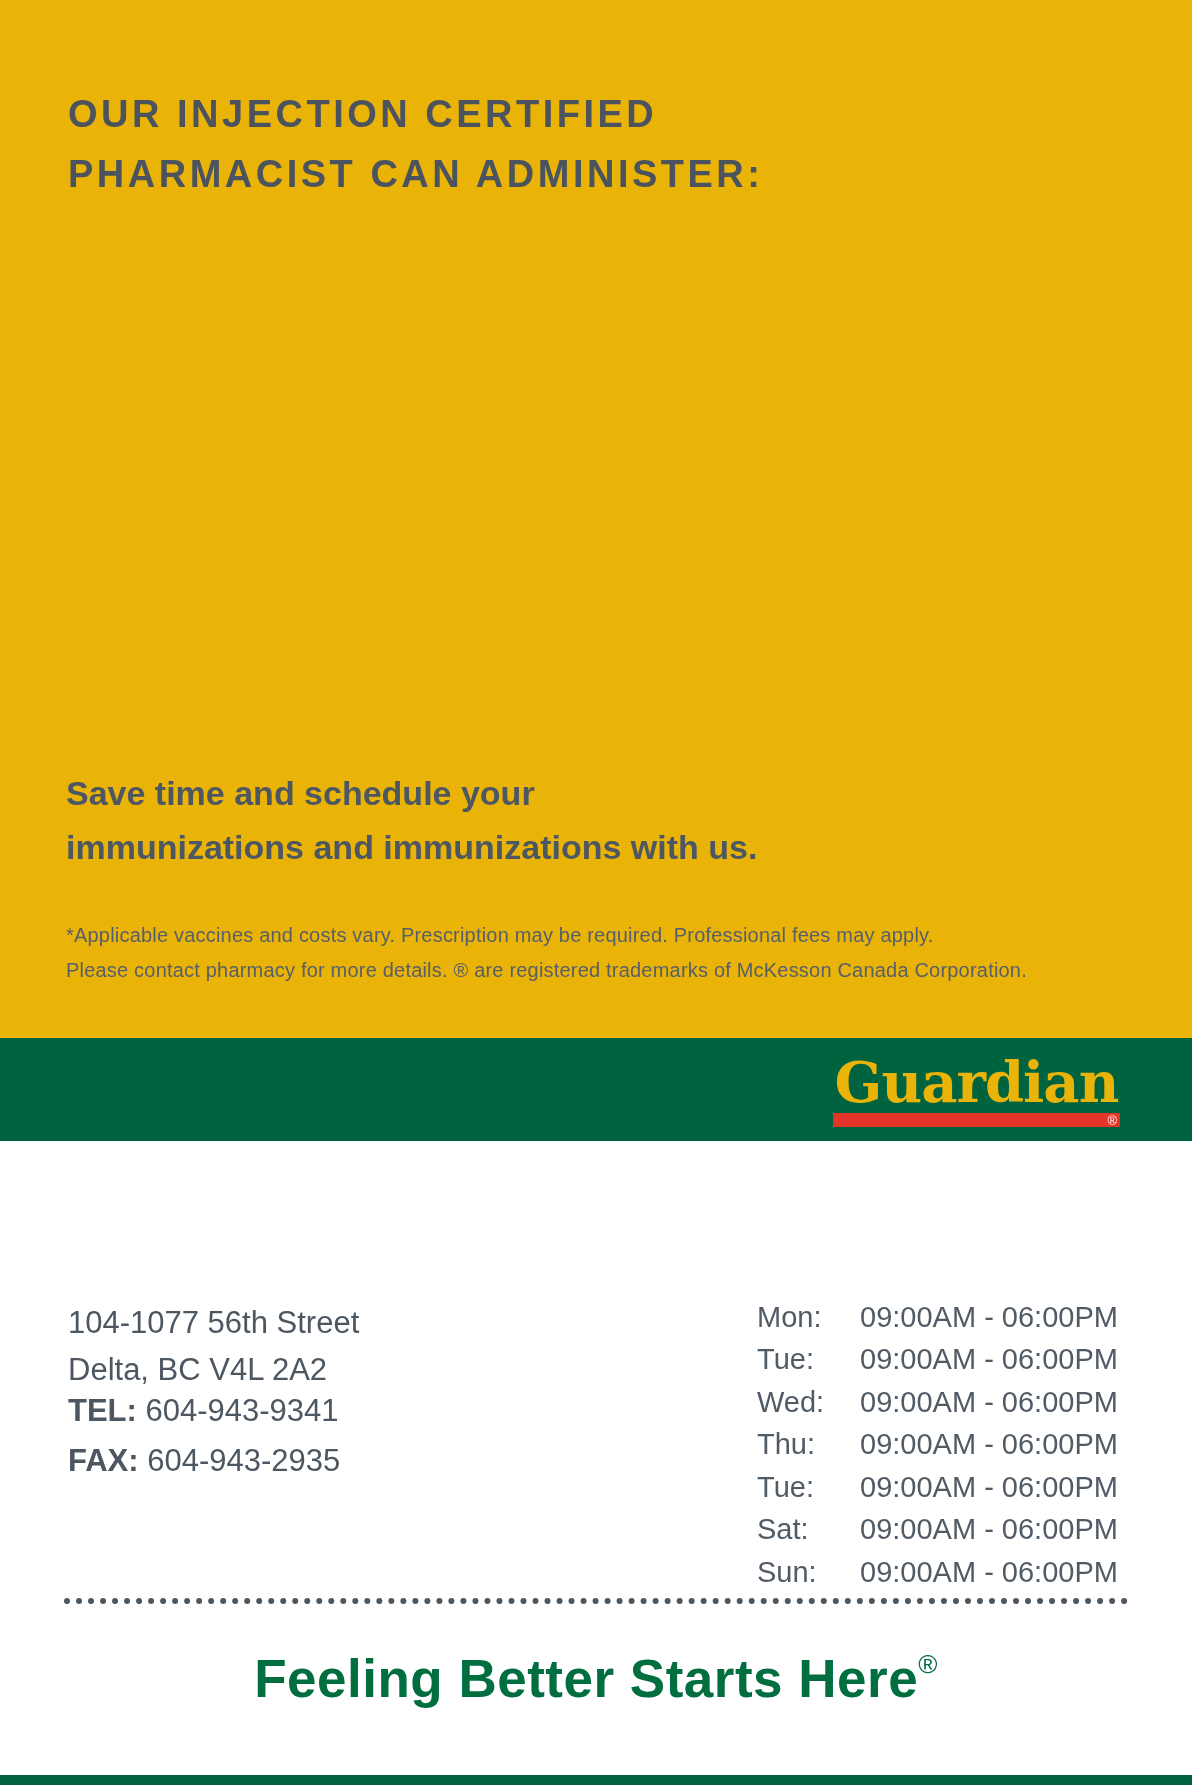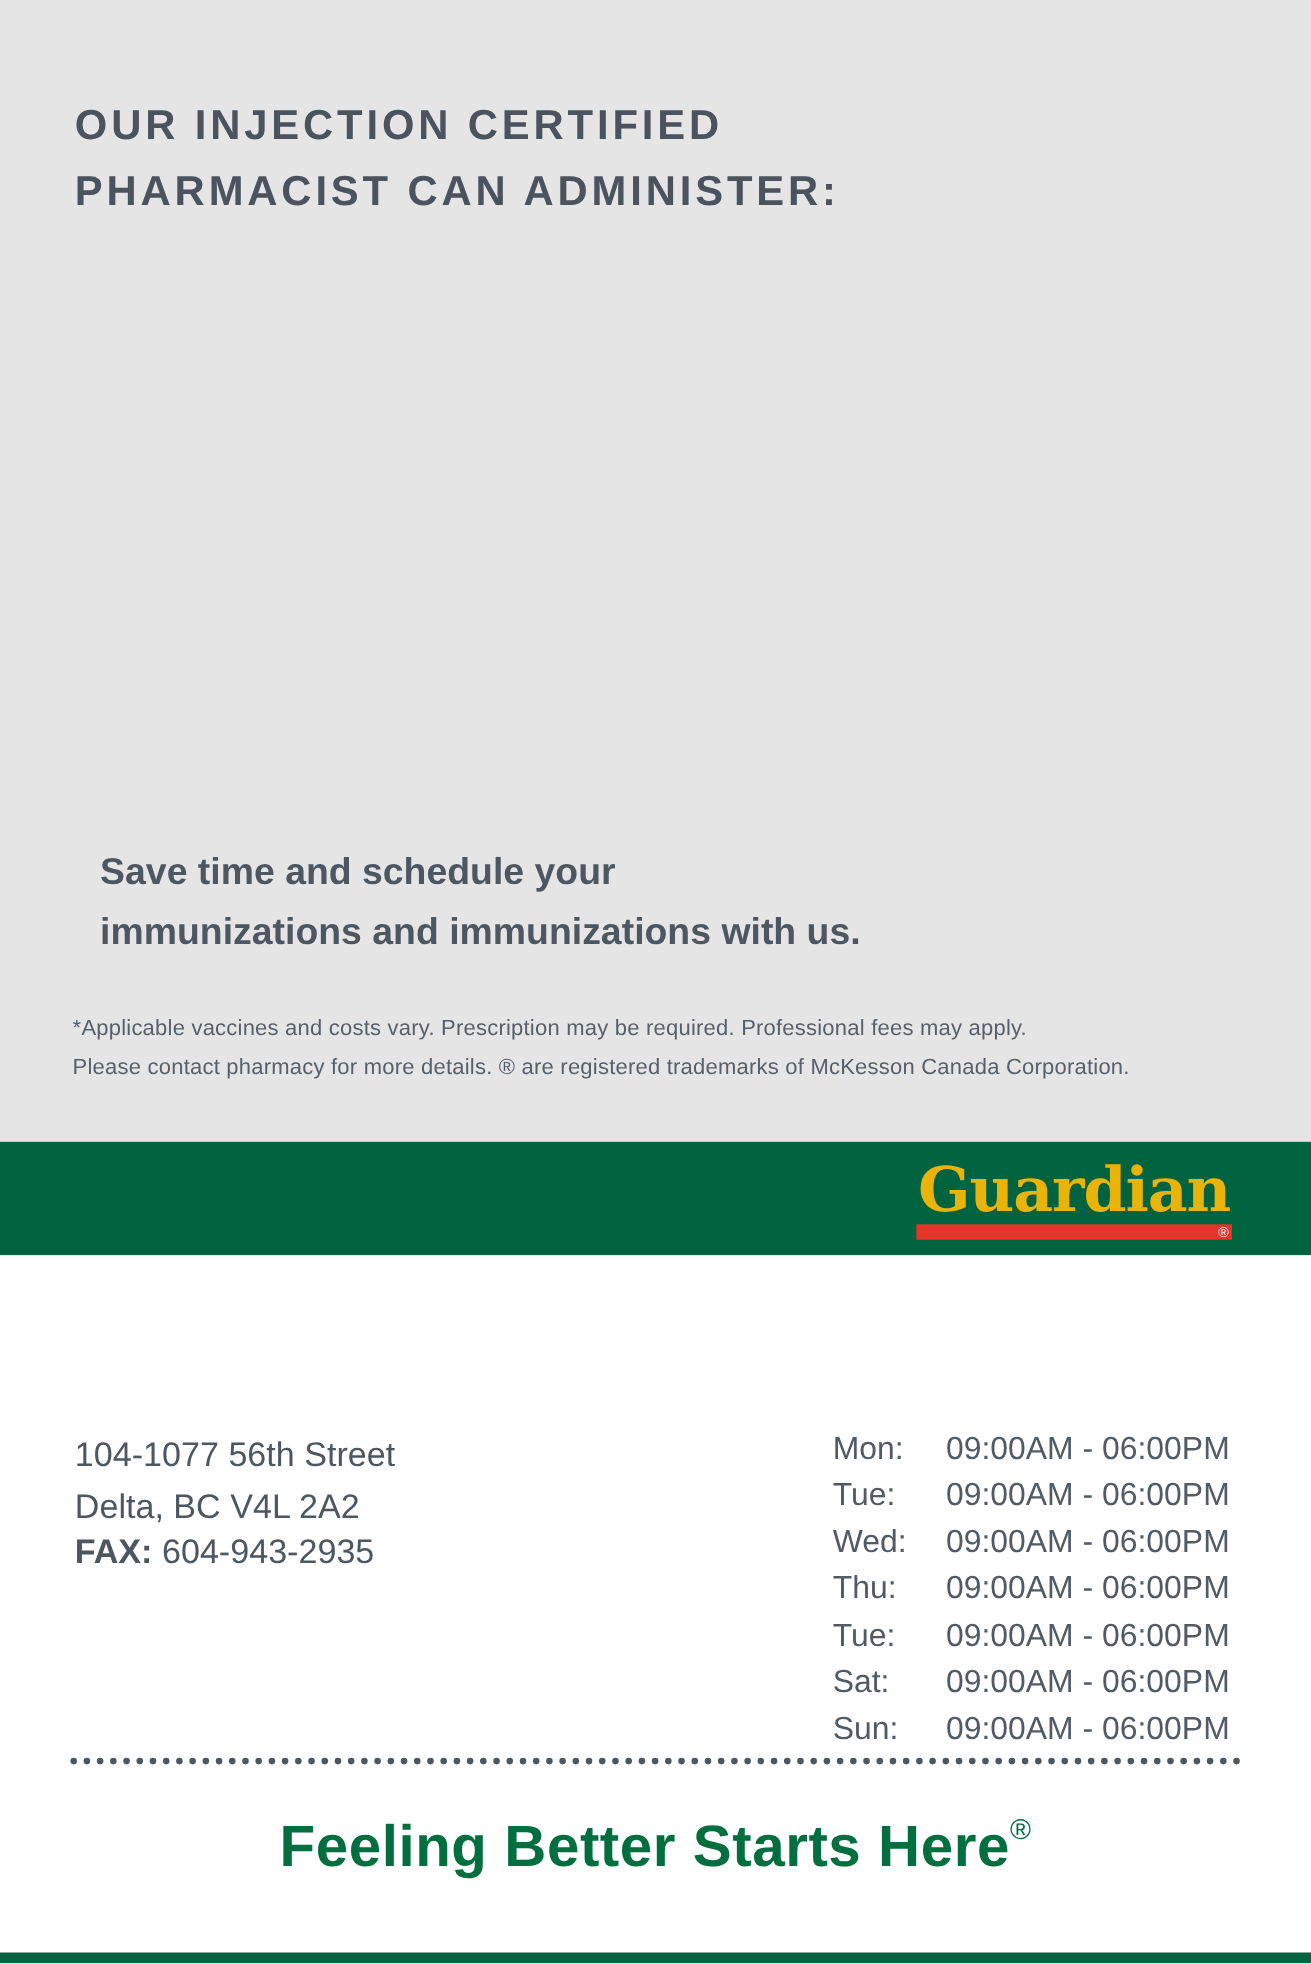--- a/index.html
+++ b/index.html
@@ -1,25 +1,25 @@
 <!DOCTYPE html>
 <html><head>
 <meta charset="utf-8">
 <style>
   * { margin:0; padding:0; box-sizing:border-box; }
   html,body { background:#ffffff; }
   body { font-family:"Liberation Sans", sans-serif; }
   .page { position:relative; width:1192px; height:1785px; background:#ffffff; overflow:hidden; }
 
   
-  .hero { position:absolute; top:0; left:0; width:1192px; height:1040px; background:#e5e5e5; }
+  .hero { position:absolute; top:0; left:0; width:1192px; height:1040px; background:#eab308; }
   .heading { position:absolute; left:68px; top:84px; font-size:38px; font-weight:bold;
              letter-spacing:3.5px; color:#4a535e; line-height:1.58; }
   .savetime { position:absolute; left:66px; top:766px; font-size:34px; font-weight:bold;
-              color:#4d5761; line-height:1.6;margin-left:25px; }
+              color:#4d5761; line-height:1.6; }
   .fineprint { position:absolute; left:66px; top:918px; font-size:20px; color:#565f6a;
                line-height:1.75; letter-spacing:0.2px; }
 
   
   .band { position:absolute; top:1038px; left:0; width:1192px; height:103px; background:#006340; }
   .logo { position:absolute; right:72px; top:16px; width:287px; }
   .logo-text { font-family:"DejaVu Serif", serif; font-weight:bold; font-size:56px;
                color:#eab308; line-height:1.0; letter-spacing:-1px; text-align:center; }
   .logo-bar { position:relative; height:14px; background:#e5352b; margin-top:3px; }
   .logo-reg { position:absolute; right:3px; top:50%; transform:translateY(-50%);
@@ -79,20 +79,24 @@
   </section>
 
 
   <div class="address">
     <div>104-1077 56th Street</div>
     <div>Delta, BC V4L 2A2</div>
   </div>
 
   <div class="telfax">
     <div>
+      <b>TEL:</b>
+      <span>604-943-9341</span>
+    </div>
+    <div>
       <b>FAX:</b>
       <span>604-943-2935</span>
     </div>
   </div>
 
   <div class="hours">
     <div class="hours-row">
       <span class="hours-day">Mon:</span>
       <span class="hours-time">09:00AM - 06:00PM</span>
     </div>

